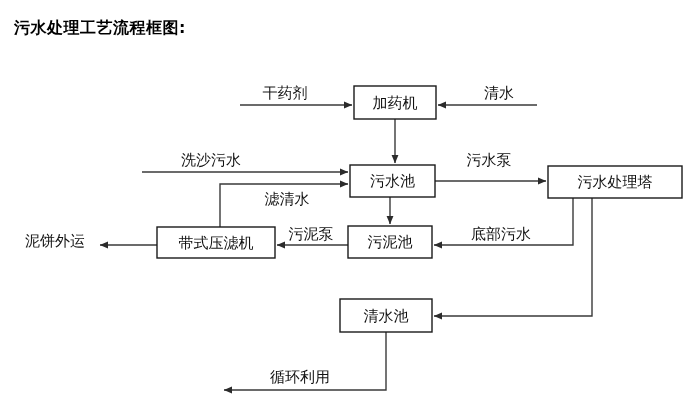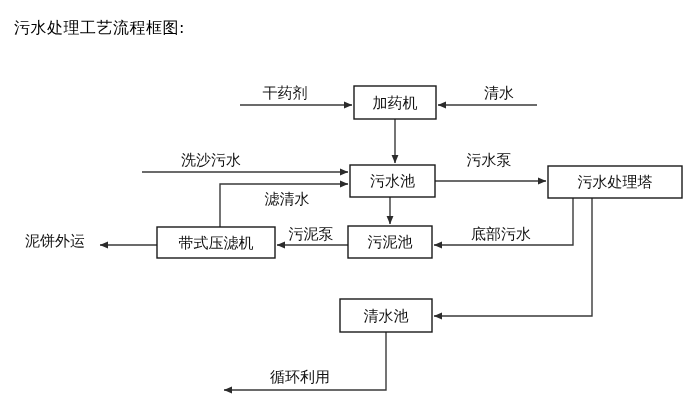--- a/index.html
+++ b/index.html
@@ -13,21 +13,21 @@
     height: 420px;
     background: #ffffff;
     overflow: hidden;
     font-family: "DejaVu Sans", "Liberation Sans", sans-serif;
   }
   #diagram-title {
     position: absolute;
     left: 14px;
     top: 18px;
     font-size: 16px;
-    font-weight: normal;
+    font-weight: bold;
     color: #000000;
     letter-spacing: 0.5px;
     white-space: nowrap;
   }
   svg#flow {
     position: absolute;
     left: 0;
     top: 0;
     width: 700px;
     height: 420px;

